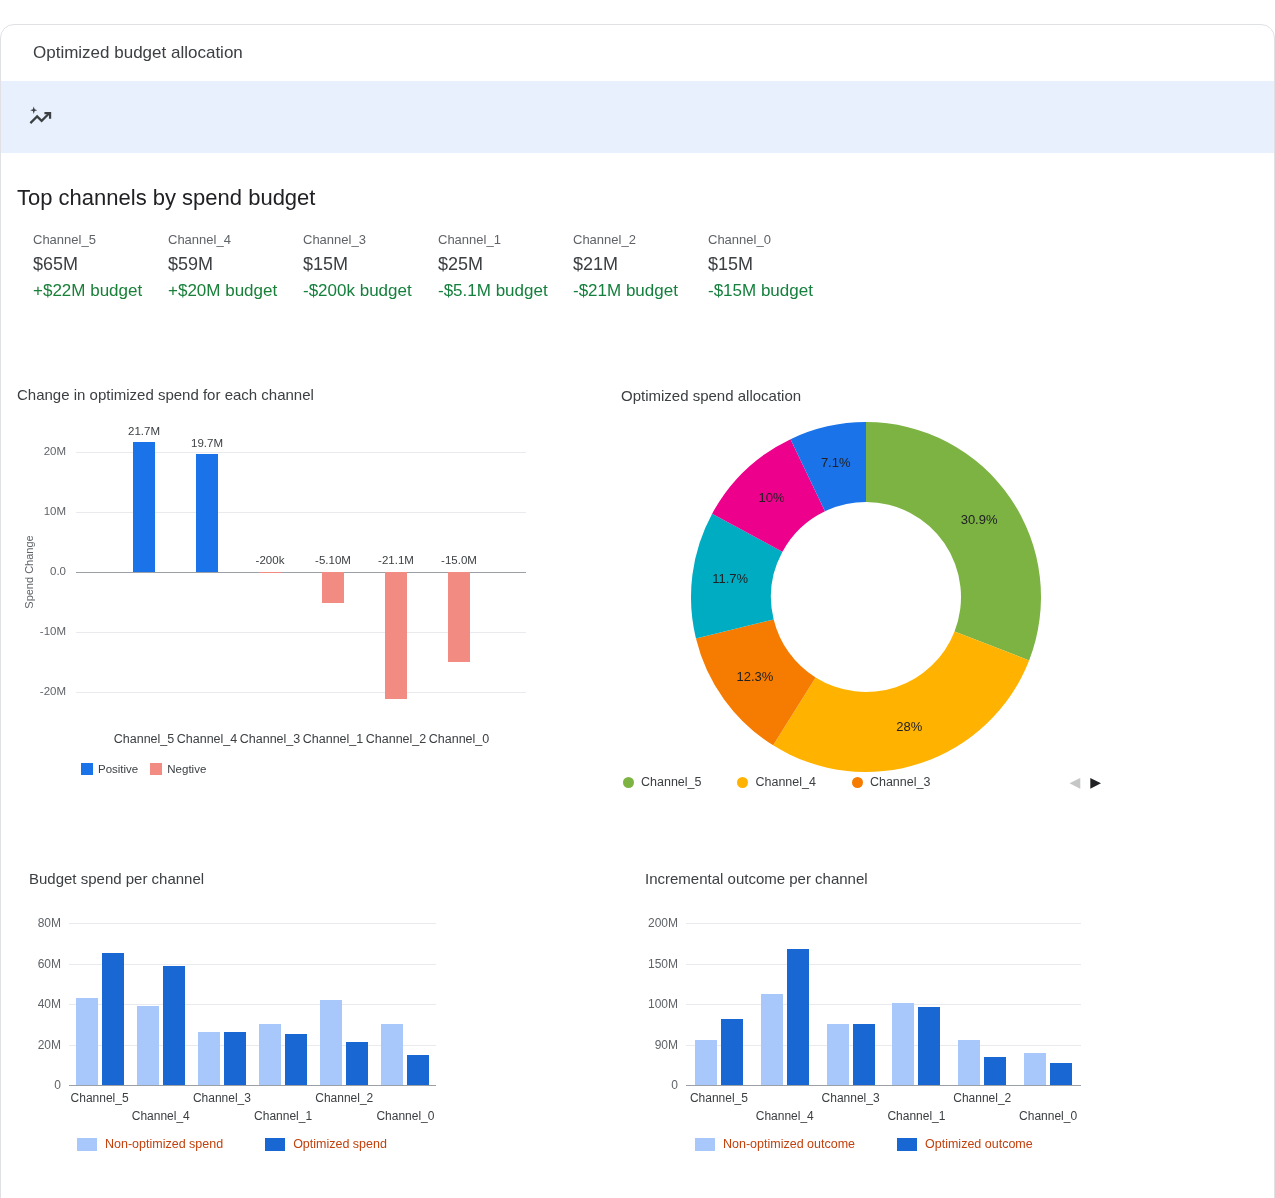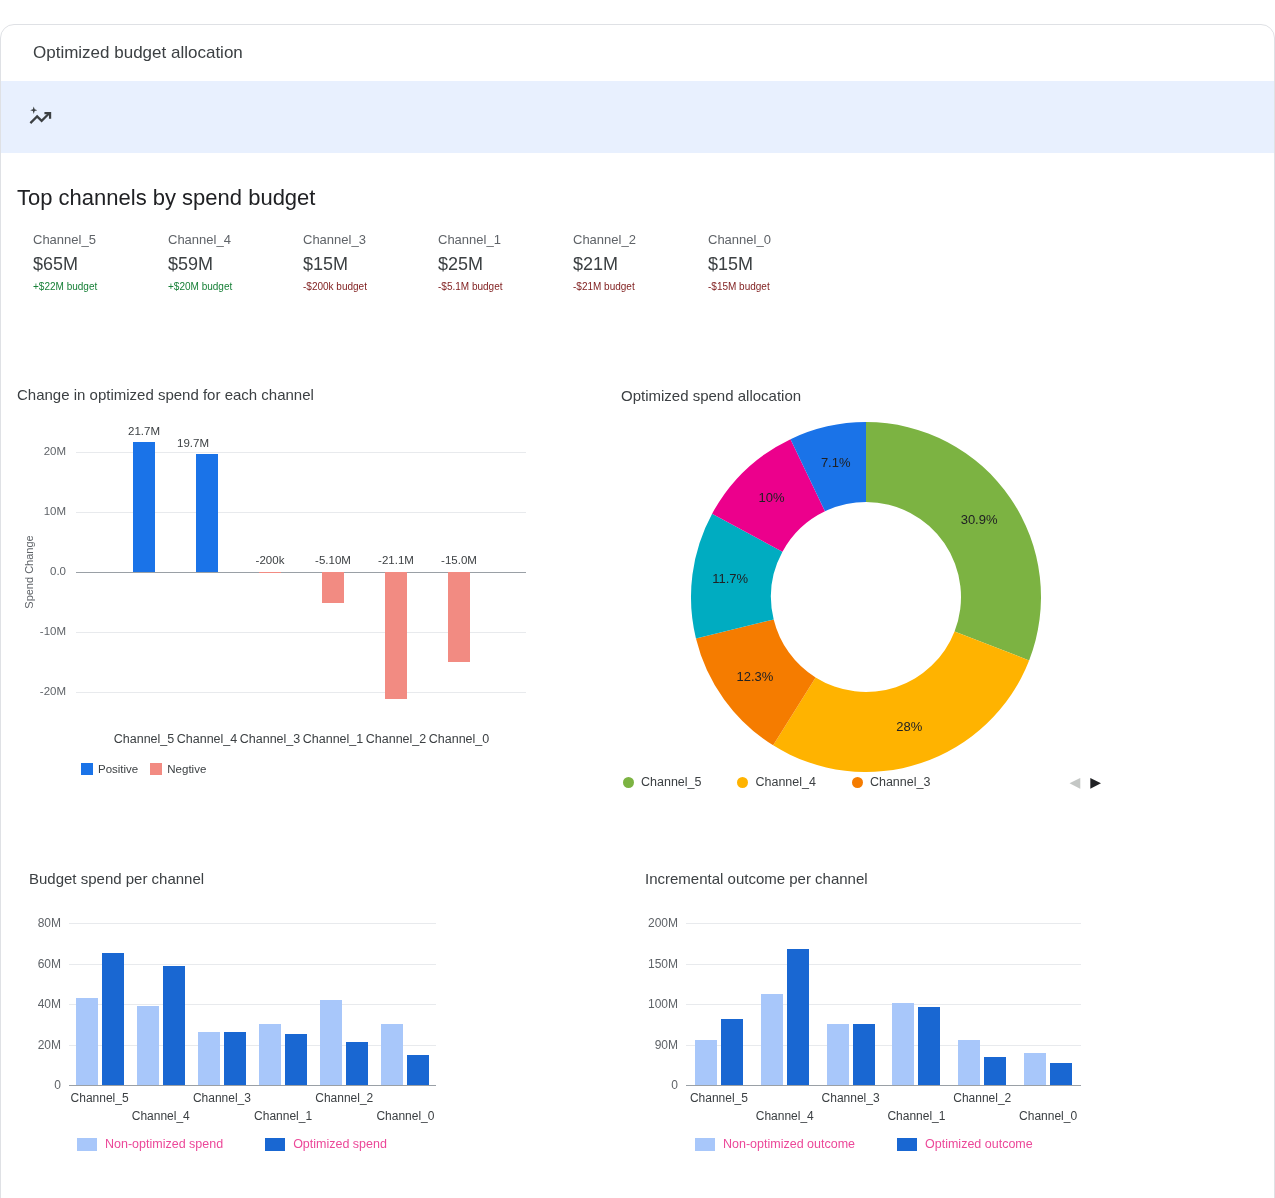--- a/index.html
+++ b/index.html
@@ -15,23 +15,23 @@
             background: #e8f0fe; display: flex; align-items: center; gap: 25px; padding: 0 26px; }
   .banner-text { font-size: 15px; color: #3c4043; }
   .banner-icon svg { display: block; }
 
   .top-heading { position: absolute; left: 16px; top: 160px; font-size: 22px;
                  color: #202124; font-weight: 400; }
   .channels-row { position: absolute; left: 32px; top: 207px; display: flex; }
   .channel-card { width: 135px; }
   .ch-name  { font-size: 13px; color: #5f6368; }
   .ch-value { font-size: 18px; color: #3c4043; margin: 7px 0 6px; font-weight: 400; }
-  .ch-delta { font-size: 10px; }
+  .ch-delta { font-size: 17px; }
   .ch-delta.up   { color: #188038; }
-  .ch-delta.down { color: #7f1d1d; }
+  .ch-delta.down { color: #15803d; }
 
   .chart-title { position: absolute; font-size: 15px; color: #3c4043; }
   #title-1 { left: 16px;  top: 361px; }
   #title-2 { left: 620px; top: 362px; }
   #title-3 { left: 28px;  top: 845px; }
   #title-4 { left: 644px; top: 845px; }
 
   .plot { position: absolute; }
   #chart1 { left: 75px;  top: 397px; width: 450px; height: 300px; }
   #chart3 { left: 68px;  top: 898px; width: 367px; height: 162px; }
@@ -66,21 +66,21 @@
   .donut-legend { display: flex; align-items: center; gap: 36px;
                   font-size: 12.5px; color: #3c4043; }
   .dl-item { display: flex; align-items: center; }
   .dl-dot { width: 11px; height: 11px; border-radius: 50%; margin-right: 7px; }
   .pager { margin-left: auto; display: flex; align-items: center; gap: 10px; font-size: 14px; }
   .arrow { cursor: pointer; line-height: 1; }
   .arrow.prev { color: #c4c7c5; }
   .arrow.next { color: #202124; }
 
   .legend2 { position: absolute; display: flex; align-items: flex-start; gap: 42px;
-             font-size: 12.5px; color: #ec4899; }
+             font-size: 12.5px; color: #c2410c; }
   #legend3 { left: 76px;  top: 1112px; }
   #legend4 { left: 694px; top: 1112px; }
   .lg-rect { width: 20px; height: 13px; margin-right: 8px; display: inline-block; }
 </style>
 </head>
 <body>
 
 <div class="card">
 
   <div class="header">
@@ -141,21 +141,21 @@
       <div class="grid zero" style="top: 150px;"></div>
       <div class="ytick" style="top: 143px;">0.0</div>
       <div class="grid" style="top: 210px;"></div>
       <div class="ytick" style="top: 203px;">-10M</div>
       <div class="grid" style="top: 270px;"></div>
       <div class="ytick" style="top: 263px;">-20M</div>
       <div class="bar" style="left: 57px; width: 22px; top: 19.8px; height: 130.2px; background: rgb(26, 115, 232);"></div>
       <div class="vlabel" style="left: 33px; top: 2.8px;">21.7M</div>
       <div class="xlabel1" style="left: 35px;">Channel_5</div>
       <div class="bar" style="left: 120px; width: 22px; top: 31.8px; height: 118.2px; background: rgb(26, 115, 232);"></div>
-      <div class="vlabel" style="left: 82px; top: 14.8px;">19.7M</div>
+      <div class="vlabel" style="left: 96px; top: 14.8px;">19.7M</div>
       <div class="xlabel1" style="left: 98px;">Channel_4</div>
       <div class="bar" style="left: 183px; width: 22px; top: 150px; height: 1.2px; background: rgb(242, 139, 130);"></div>
       <div class="vlabel" style="left: 159px; top: 132px;">-200k</div>
       <div class="xlabel1" style="left: 161px;">Channel_3</div>
       <div class="bar" style="left: 246px; width: 22px; top: 150px; height: 30.6px; background: rgb(242, 139, 130);"></div>
       <div class="vlabel" style="left: 222px; top: 132px;">-5.10M</div>
       <div class="xlabel1" style="left: 224px;">Channel_1</div>
       <div class="bar" style="left: 309px; width: 22px; top: 150px; height: 126.6px; background: rgb(242, 139, 130);"></div>
       <div class="vlabel" style="left: 285px; top: 132px;">-21.1M</div>
       <div class="xlabel1" style="left: 287px;">Channel_2</div>

